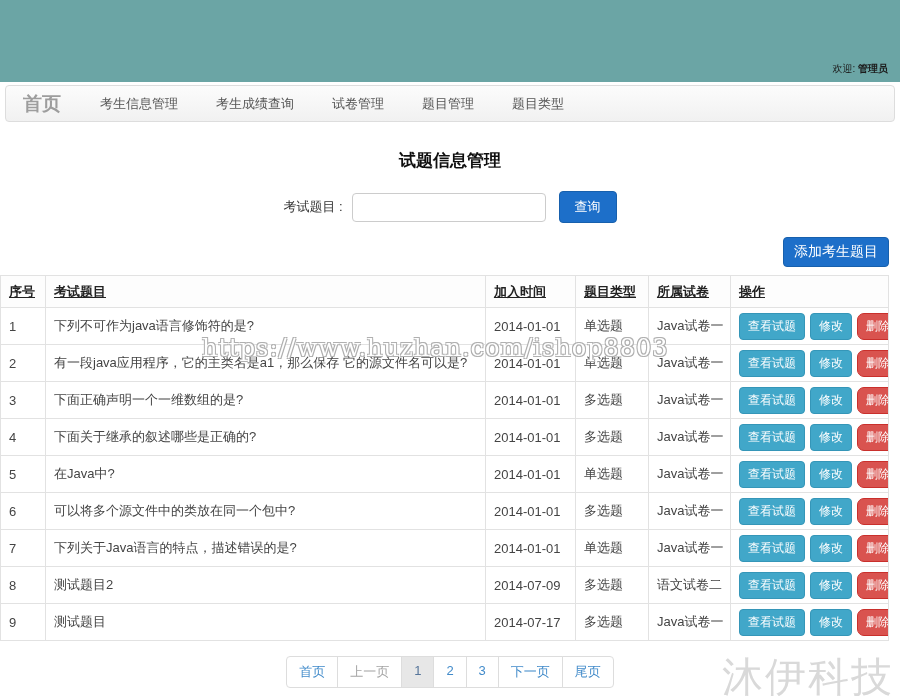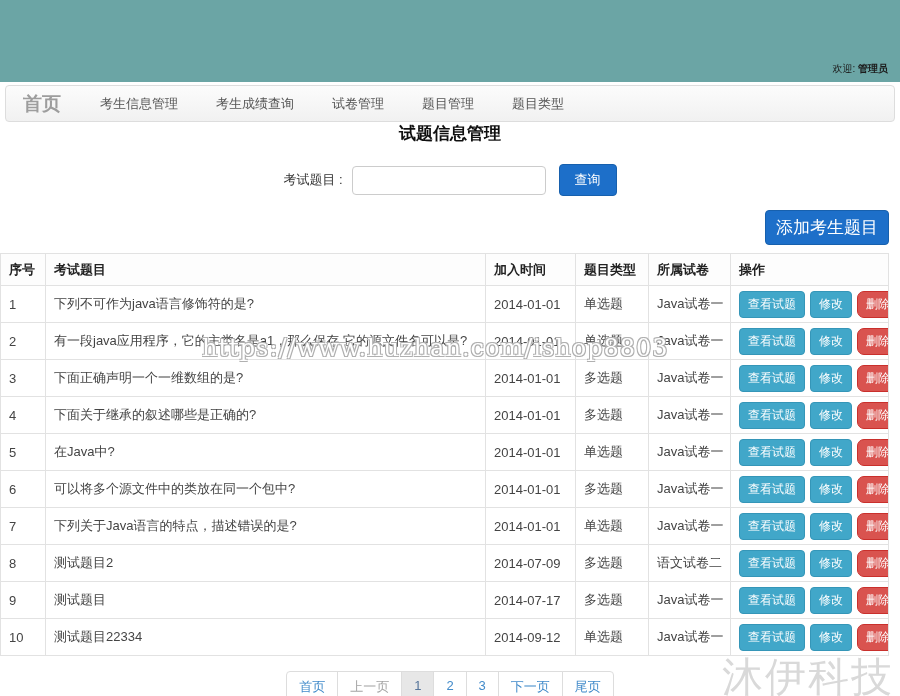--- a/index.html
+++ b/index.html
@@ -50,20 +50,21 @@
   }
   .nav-item {
     font-size: 13px;
     color: #555;
     padding: 0 19px;
     cursor: pointer;
   }
 
   
   .page-title {
+    margin-top: 27px;
     text-align: center;
     font-size: 17px;
     font-weight: bold;
     color: #0f0f0f;
   }
   .search-row {
     margin-top: 19px;
     display: flex;
     justify-content: center;
     align-items: center;
@@ -81,37 +82,37 @@
     background: var(--primary_blue, #1d6fc9);
     color: #fff;
     border: 1px solid #1760ad;
     border-radius: 4px;
     font-size: 13px;
     cursor: pointer;
   }
   .search-btn { margin-left: 13px; padding: 6px 15px; }
 
   .add-row { text-align: right; margin: 14px 11px 8px 0; }
-  .add-btn { padding: 5px 10px; font-size: 17px; }
+  .add-btn { padding: 5px 10px; font-size: 14px; }
 
   
   table.data-table {
     width: 889px;
     border-collapse: collapse;
     font-size: 13px;
     table-layout: fixed;
   }
   .data-table th, .data-table td {
     border: 1px solid #e2e2e2;
     text-align: left;
     padding: 0 8px;
     overflow: hidden;
     white-space: nowrap;
   }
-  .data-table th { height: 32px; font-weight: bold; color: #222; background: #fdfdfd; }
+  .data-table th { height: 32px; font-weight: bold; color: #222; background: #fdfdfd; text-decoration: underline; }
   .data-table td { height: 37px; color: #444; }
   .col-no { width: 45px; }
   .col-q  { width: 440px; }
   .col-date { width: 90px; }
   .col-type { width: 73px; }
   .col-paper { width: 82px; }
   .col-op { width: auto; }
 
   .btn-small {
     color: #fff;
@@ -279,28 +280,20 @@
         <td><button class="btn-small btn-view">查看试题</button><button class="btn-small btn-edit">修改</button><button class="btn-small btn-delete">删除</button></td>
       </tr>
       <tr>
         <td>9</td>
         <td>测试题目</td>
         <td>2014-07-17</td>
         <td>多选题</td>
         <td>Java试卷一</td>
         <td><button class="btn-small btn-view">查看试题</button><button class="btn-small btn-edit">修改</button><button class="btn-small btn-delete">删除</button></td>
       </tr>
-      <tr>
-        <td>10</td>
-        <td>测试题目22334</td>
-        <td>2014-09-12</td>
-        <td>单选题</td>
-        <td>Java试卷一</td>
-        <td><button class="btn-small btn-view">查看试题</button><button class="btn-small btn-edit">修改</button><button class="btn-small btn-delete">删除</button></td>
-      </tr>
     </tbody>
 </table>
 
 <div class="pagination-wrap">
   <ul class="pagination">
     <li class="page-item">首页</li>
     <li class="page-item disabled">上一页</li>
     <li class="page-item active">1</li>
     <li class="page-item">2</li>
     <li class="page-item">3</li>

